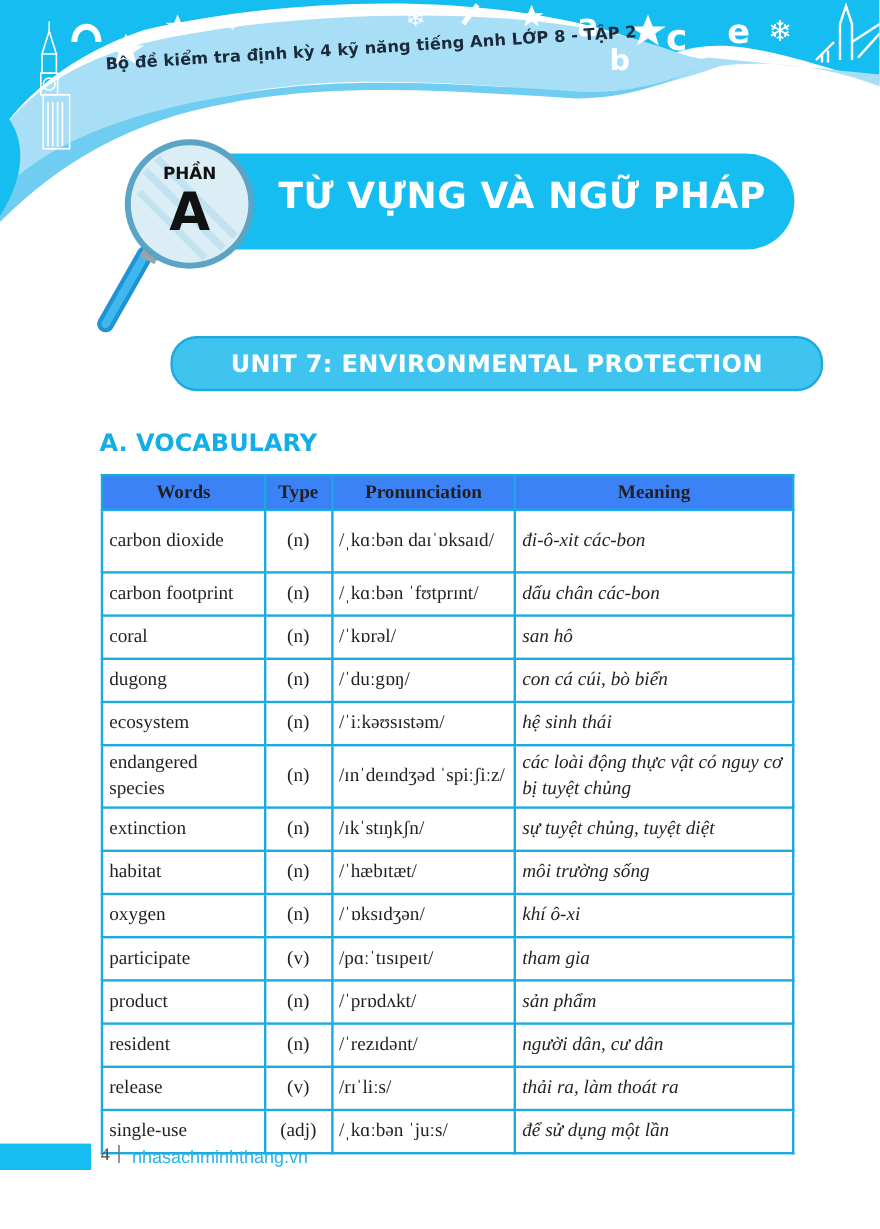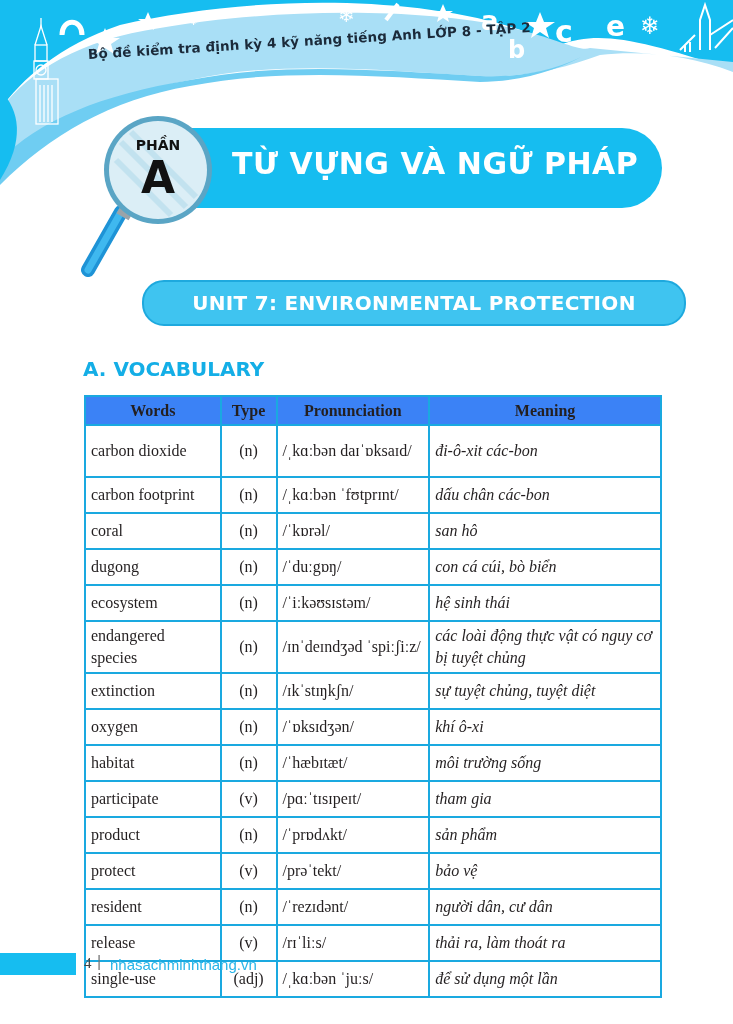--- a/index.html
+++ b/index.html
@@ -197,50 +197,44 @@
       <td>/ɪnˈdeɪndʒəd ˈspiːʃiːz/</td>
       <td class="meaning">các loài động thực vật có nguy cơ bị tuyệt chủng</td>
     </tr>
     <tr>
       <td>extinction</td>
       <td class="type">(n)</td>
       <td>/ɪkˈstɪŋkʃn/</td>
       <td class="meaning">sự tuyệt chủng, tuyệt diệt</td>
     </tr>
     <tr>
+      <td>habitat</td>
+      <td class="type">(n)</td>
+      <td>/ˈhæbɪtæt/</td>
+      <td class="meaning">môi trường sống</td>
+    </tr>
+    <tr>
       <td>oxygen</td>
       <td class="type">(n)</td>
       <td>/ˈɒksɪdʒən/</td>
       <td class="meaning">khí ô-xi</td>
-    </tr>
-    <tr>
-      <td>habitat</td>
-      <td class="type">(n)</td>
-      <td>/ˈhæbɪtæt/</td>
-      <td class="meaning">môi trường sống</td>
     </tr>
     <tr>
       <td>participate</td>
       <td class="type">(v)</td>
       <td>/pɑːˈtɪsɪpeɪt/</td>
       <td class="meaning">tham gia</td>
     </tr>
     <tr>
       <td>product</td>
       <td class="type">(n)</td>
       <td>/ˈprɒdʌkt/</td>
       <td class="meaning">sản phẩm</td>
     </tr>
     <tr>
-      <td>protect</td>
-      <td class="type">(v)</td>
-      <td>/prəˈtekt/</td>
-      <td class="meaning">bảo vệ</td>
-    </tr>
-    <tr>
       <td>resident</td>
       <td class="type">(n)</td>
       <td>/ˈrezɪdənt/</td>
       <td class="meaning">người dân, cư dân</td>
     </tr>
     <tr>
       <td>release</td>
       <td class="type">(v)</td>
       <td>/rɪˈliːs/</td>
       <td class="meaning">thải ra, làm thoát ra</td>

